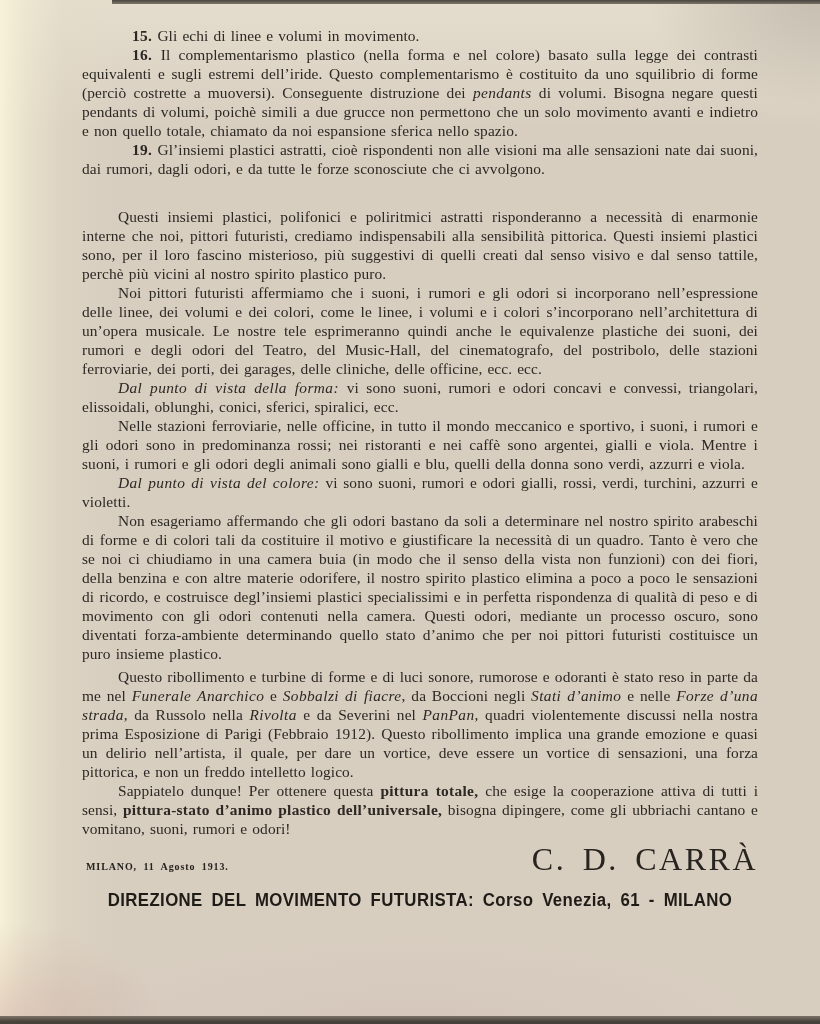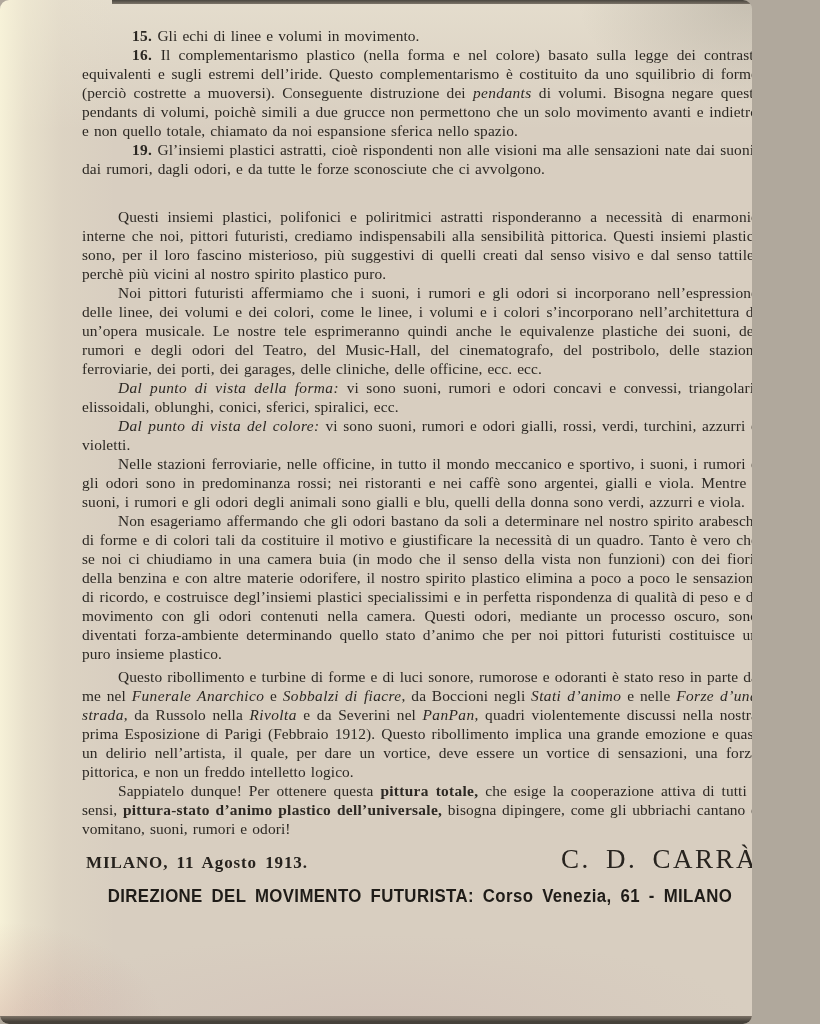--- a/index.html
+++ b/index.html
@@ -2,33 +2,32 @@
 <html><head>
 <meta charset="utf-8">
 <style>
   html, body {
     margin: 0;
     padding: 0;
     background: #b0a89c;
   }
   .page {
     position: relative;
-    width: 752px;
+    width: 820px;
     height: 1024px;
     overflow: hidden;
     background-color: #d8cec0;
     background-image:
       radial-gradient(ellipse 280px 170px at 100% 0%, rgba(148,142,132,0.38), rgba(148,142,132,0) 62%),
       radial-gradient(ellipse 240px 150px at 0% 100%, rgba(196,152,146,0.40), rgba(196,152,146,0) 68%),
       radial-gradient(ellipse 500px 120px at 50% 100%, rgba(205,180,178,0.30), rgba(205,180,178,0) 75%),
       linear-gradient(90deg, rgba(248,243,217,0.95) 0px, rgba(242,236,211,0.60) 26px, rgba(231,223,201,0.30) 62px, rgba(216,206,192,0) 115px),
       linear-gradient(180deg, rgba(241,236,218,0.50) 0px, rgba(216,206,192,0) 130px);
     font-family: "Liberation Serif", serif;
     color: #2c2823;
-    border-radius: 9px;
   }
   .edge-top {
     position: absolute;
     top: 0; left: 112px; right: 0;
     height: 4px;
     background: linear-gradient(180deg, #2f2c27, #6a6257);
     opacity: 0.85;
   }
   .edge-bottom {
     position: absolute;
@@ -60,27 +59,27 @@
   .seg-italic { font-style: italic; letter-spacing: 0.4px; }
   .sign-row {
     display: flex;
     justify-content: space-between;
     align-items: baseline;
     margin-top: 12px;
     padding-left: 4px;
   }
   .dateline {
     font-weight: 700;
-    font-size: 17px;
+    font-size: 10px;
     letter-spacing: 0.9px;
     word-spacing: 3px;
     color: #26221d;
   }
   .signature {
-    font-size: 27px;
+    font-size: 32px;
     letter-spacing: 2.5px;
     word-spacing: 6px;
     font-weight: 400;
     color: #28241f;
     margin-left: 32px;
   }
   .footer-line {
     margin-top: 15px;
     text-align: center;
     font-family: "Liberation Sans", sans-serif;
@@ -100,22 +99,22 @@
   <div class="edge-top"></div>
 
   <div class="body-text">
 
     <p class="para item"><span class="seg-bold">15. </span><span class="seg-normal">Gli echi di linee e volumi in movimento.</span></p>
       <p class="para item"><span class="seg-bold">16. </span><span class="seg-normal">Il complementarismo plastico (nella forma e nel colore) basato sulla legge dei contrasti equivalenti e sugli estremi dell’iride. Questo complementarismo è costituito da uno squilibrio di forme (perciò costrette a muoversi). Conseguente distruzione dei </span><span class="seg-italic">pendants</span><span class="seg-normal"> di volumi. Bisogna negare questi pendants di volumi, poichè simili a due grucce non permettono che un solo movimento avanti e indietro e non quello totale, chiamato da noi espansione sferica nello spazio.</span></p>
       <p class="para item"><span class="seg-bold">19. </span><span class="seg-normal">Gl’insiemi plastici astratti, cioè rispondenti non alle visioni ma alle sensazioni nate dai suoni, dai rumori, dagli odori, e da tutte le forze sconosciute che ci avvolgono.</span></p>
       <p class="para gap1"><span class="seg-normal">Questi insiemi plastici, polifonici e poliritmici astratti risponderanno a necessità di enarmonie interne che noi, pittori futuristi, crediamo indispensabili alla sensibilità pittorica. Questi insiemi plastici sono, per il loro fascino misterioso, più suggestivi di quelli creati dal senso visivo e dal senso tattile, perchè più vicini al nostro spirito plastico puro.</span></p>
       <p class="para"><span class="seg-normal">Noi pittori futuristi affermiamo che i suoni, i rumori e gli odori si incorporano nell’espressione delle linee, dei volumi e dei colori, come le linee, i volumi e i colori s’incorporano nell’architettura di un’opera musicale. Le nostre tele esprimeranno quindi anche le equivalenze plastiche dei suoni, dei rumori e degli odori del Teatro, del Music-Hall, del cinematografo, del postribolo, delle stazioni ferroviarie, dei porti, dei garages, delle cliniche, delle officine, ecc. ecc.</span></p>
       <p class="para"><span class="seg-italic">Dal punto di vista della forma: </span><span class="seg-normal">vi sono suoni, rumori e odori concavi e convessi, triangolari, elissoidali, oblunghi, conici, sferici, spiralici, ecc.</span></p>
+      <p class="para"><span class="seg-normal">Nelle stazioni ferroviarie, nelle officine, in tutto il mondo meccanico e sportivo, i suoni, i rumori e gli odori sono in predominanza rossi; nei ristoranti e nei caffè sono argentei, gialli e viola. Mentre i suoni, i rumori e gli odori degli animali sono gialli e blu, quelli della donna sono verdi, azzurri e viola.</span></p>
       <p class="para"><span class="seg-italic">Dal punto di vista del colore: </span><span class="seg-normal">vi sono suoni, rumori e odori gialli, rossi, verdi, turchini, azzurri e violetti.</span></p>
-      <p class="para"><span class="seg-normal">Nelle stazioni ferroviarie, nelle officine, in tutto il mondo meccanico e sportivo, i suoni, i rumori e gli odori sono in predominanza rossi; nei ristoranti e nei caffè sono argentei, gialli e viola. Mentre i suoni, i rumori e gli odori degli animali sono gialli e blu, quelli della donna sono verdi, azzurri e viola.</span></p>
       <p class="para"><span class="seg-normal">Non esageriamo affermando che gli odori bastano da soli a determinare nel nostro spirito arabeschi di forme e di colori tali da costituire il motivo e giustificare la necessità di un quadro. Tanto è vero che se noi ci chiudiamo in una camera buia (in modo che il senso della vista non funzioni) con dei fiori, della benzina e con altre materie odorifere, il nostro spirito plastico elimina a poco a poco le sensazioni di ricordo, e costruisce degl’insiemi plastici specialissimi e in perfetta rispondenza di qualità di peso e di movimento con gli odori contenuti nella camera. Questi odori, mediante un processo oscuro, sono diventati forza-ambiente determinando quello stato d’animo che per noi pittori futuristi costituisce un puro insieme plastico.</span></p>
       <p class="para gap2"><span class="seg-normal">Questo ribollimento e turbine di forme e di luci sonore, rumorose e odoranti è stato reso in parte da me nel </span><span class="seg-italic">Funerale Anarchico</span><span class="seg-normal"> e </span><span class="seg-italic">Sobbalzi di fiacre</span><span class="seg-normal">, da Boccioni negli </span><span class="seg-italic">Stati d’animo</span><span class="seg-normal"> e nelle </span><span class="seg-italic">Forze d’una strada</span><span class="seg-normal">, da Russolo nella </span><span class="seg-italic">Rivolta</span><span class="seg-normal"> e da Severini nel </span><span class="seg-italic">PanPan</span><span class="seg-normal">, quadri violentemente discussi nella nostra prima Esposizione di Parigi (Febbraio 1912). Questo ribollimento implica una grande emozione e quasi un delirio nell’artista, il quale, per dare un vortice, deve essere un vortice di sensazioni, una forza pittorica, e non un freddo intelletto logico.</span></p>
       <p class="para"><span class="seg-normal">Sappiatelo dunque! Per ottenere questa </span><span class="seg-bold">pittura totale,</span><span class="seg-normal"> che esige la cooperazione attiva di tutti i sensi, </span><span class="seg-bold">pittura-stato d’animo plastico dell’universale,</span><span class="seg-normal"> bisogna dipingere, come gli ubbriachi cantano e vomitano, suoni, rumori e odori!</span></p>
       <div class="sign-row" id="sign-row">
       <span class="dateline">MILANO, 11 Agosto 1913.</span>
       <span class="signature">C. D. CARRÀ</span>
     </div>
     <div class="footer-line">DIREZIONE DEL MOVIMENTO FUTURISTA: Corso Venezia, 61 - MILANO</div>
   </div>
 

